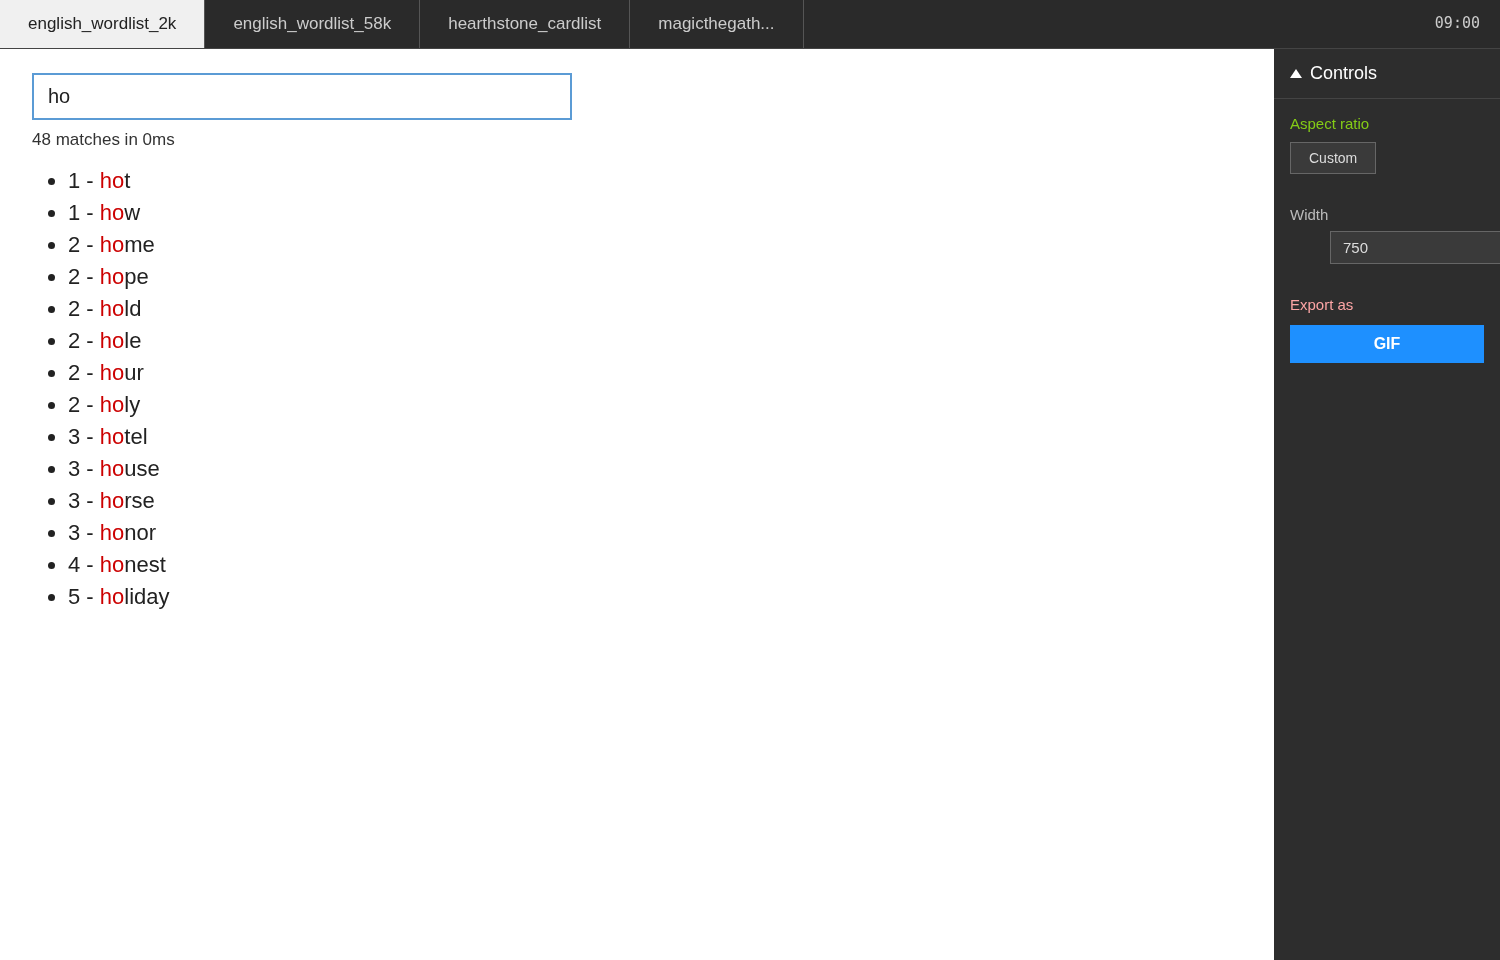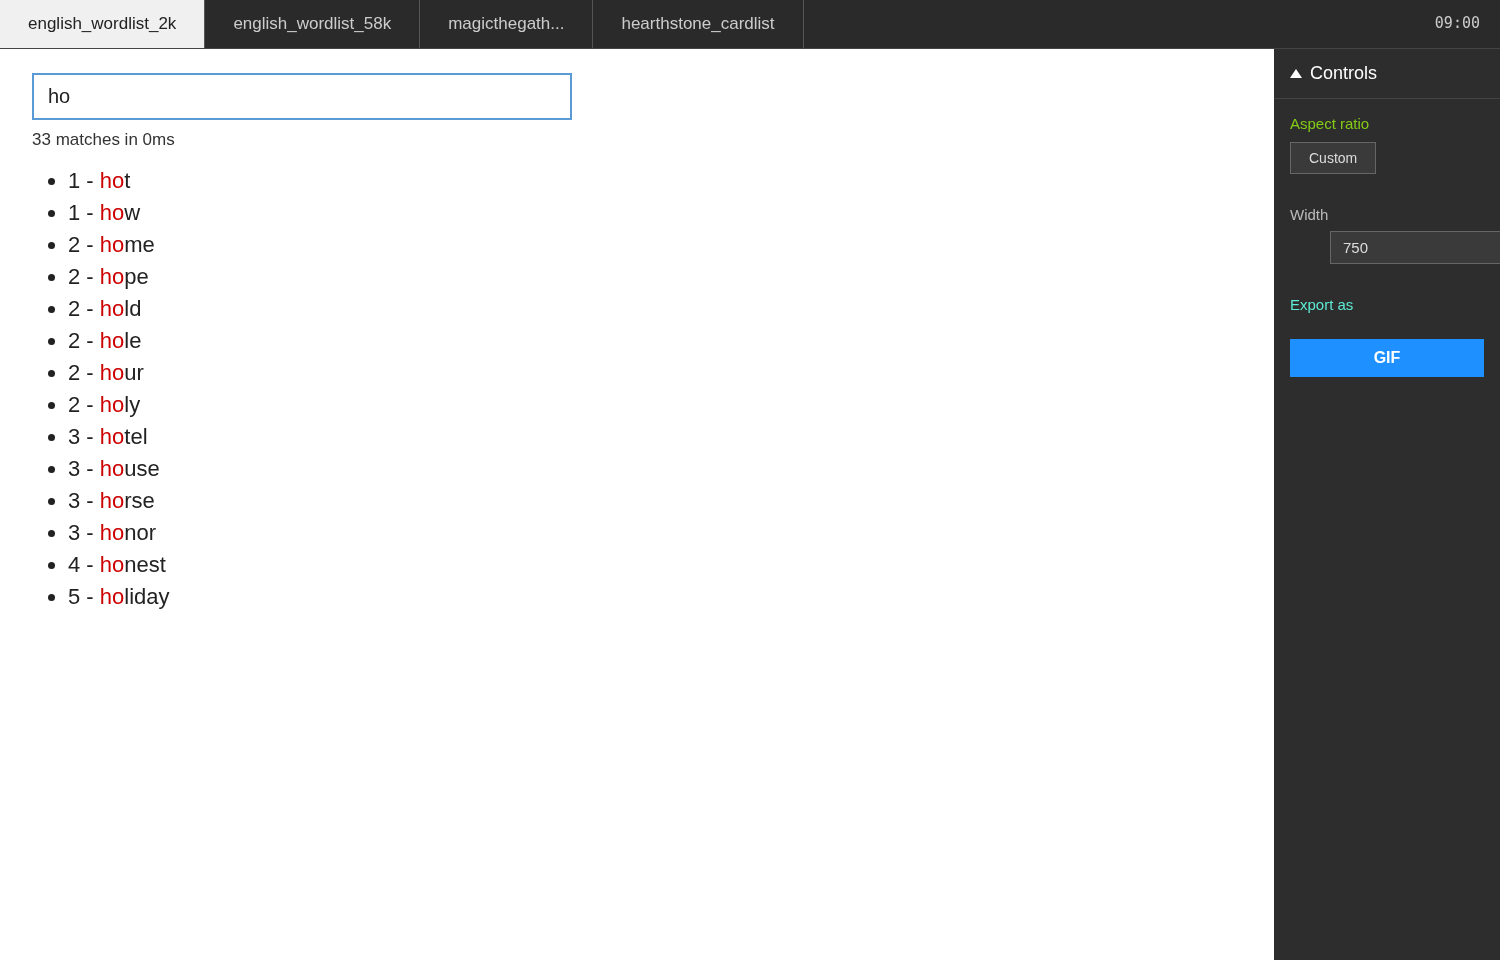--- a/index.html
+++ b/index.html
@@ -167,51 +167,51 @@
       width: 100%;
       margin-left: 40px;
     }
 
     .export-section {
       padding: 16px;
     }
 
     .export-label {
       font-size: 15px;
-      color: #5eead4;
-      margin-bottom: 26px;
+      color: #fca5a5;
+      margin-bottom: 12px;
     }
 
     .gif-button {
       background: #1e90ff;
       border: none;
       color: #fff;
       padding: 10px 8px;
       font-size: 16px;
       cursor: pointer;
       width: 100%;
       text-align: center;
       font-weight: bold;
     }
   </style>
 </head>
 <body>
 
 <div class="tab-bar">
   <div class="tab-item active">english_wordlist_2k</div>
   <div class="tab-item">english_wordlist_58k</div>
+  <div class="tab-item">hearthstone_cardlist</div>
   <div class="tab-item">magicthegath...</div>
-  <div class="tab-item">hearthstone_cardlist</div>
   <div class="timer">09:00</div>
 </div>
 
 <div class="main-layout">
   <div class="content-area">
     <input type="text" class="search-input" value="ho" style="">
-    <div class="match-count">33 matches in 0ms</div>
+    <div class="match-count">48 matches in 0ms</div>
     <ul class="results-list" id="results-list">
         <li><span class="match-number">1 - </span><span class="match-highlight">ho</span><span class="match-rest">t</span></li>
         <li><span class="match-number">1 - </span><span class="match-highlight">ho</span><span class="match-rest">w</span></li>
         <li><span class="match-number">2 - </span><span class="match-highlight">ho</span><span class="match-rest">me</span></li>
         <li><span class="match-number">2 - </span><span class="match-highlight">ho</span><span class="match-rest">pe</span></li>
         <li><span class="match-number">2 - </span><span class="match-highlight">ho</span><span class="match-rest">ld</span></li>
         <li><span class="match-number">2 - </span><span class="match-highlight">ho</span><span class="match-rest">le</span></li>
         <li><span class="match-number">2 - </span><span class="match-highlight">ho</span><span class="match-rest">ur</span></li>
         <li><span class="match-number">2 - </span><span class="match-highlight">ho</span><span class="match-rest">ly</span></li>
         <li><span class="match-number">3 - </span><span class="match-highlight">ho</span><span class="match-rest">tel</span></li>

